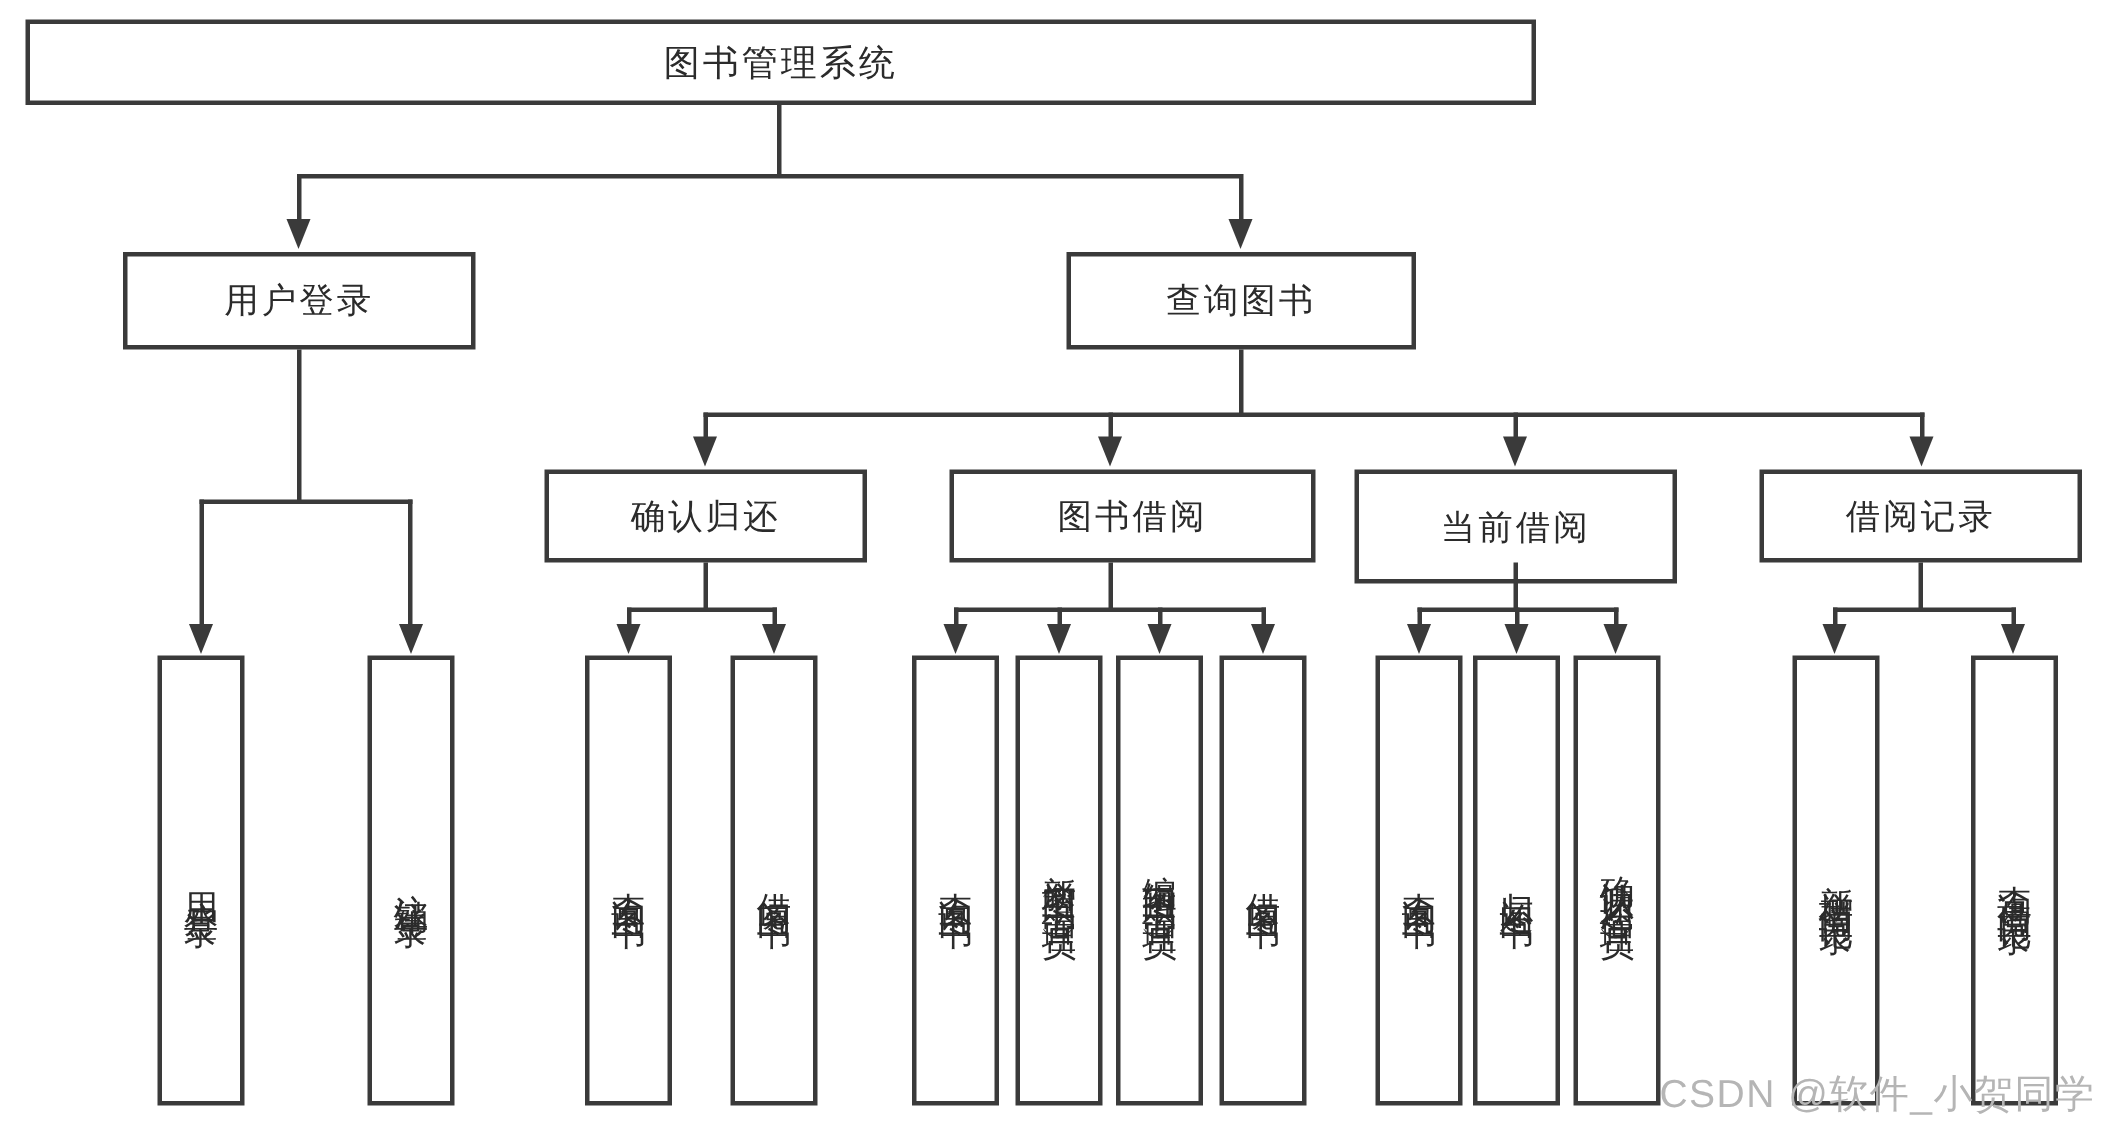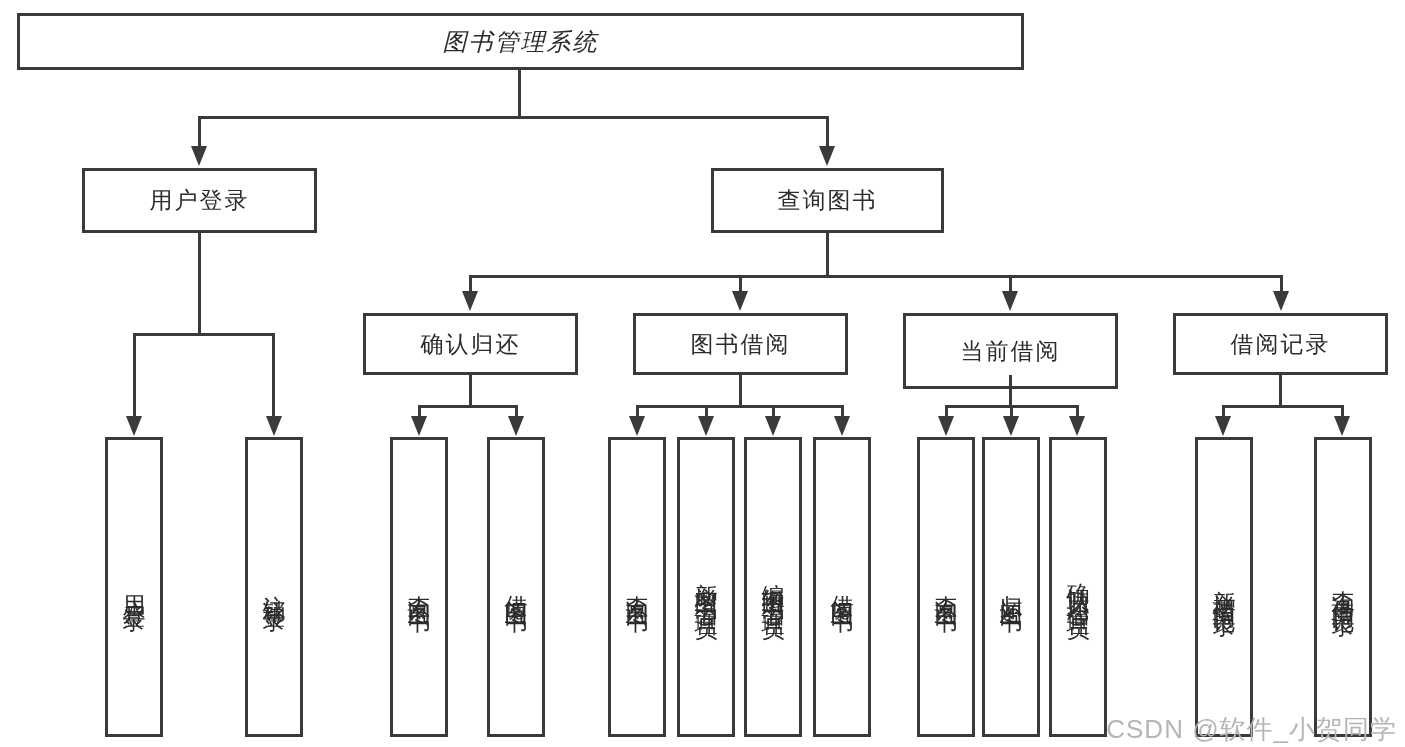--- a/index.html
+++ b/index.html
@@ -49,21 +49,21 @@
     letter-spacing:1px;
     color:var(--watermark);
     white-space:nowrap;
   }
 </style>
 </head>
 <body>
 
 <div id="stage">
 
-  <div class="node" style="left:17px;top:13px;width:1007px;height:57px;font-style:italic;">
+  <div class="node" style="left:17px;top:13px;width:1007px;height:57px;">
     <span class="root-label">图书管理系统</span>
   </div>
 
   <div class="vl" style="left:518px;top:70px;height:48px;"></div>
   <div class="hl" style="left:198px;top:116px;width:630px;"></div>
   <div class="vl" style="left:198px;top:116px;height:34px;"></div>
   <div class="ar" style="left:191px;top:146px;"></div>
   <div class="vl" style="left:826px;top:116px;height:34px;"></div>
   <div class="ar" style="left:819px;top:146px;"></div>
 
@@ -88,21 +88,21 @@
   <div class="vl" style="left:739px;top:275px;height:18px;"></div>
   <div class="ar" style="left:732px;top:291px;"></div>
   <div class="vl" style="left:1009px;top:275px;height:18px;"></div>
   <div class="ar" style="left:1002px;top:291px;"></div>
   <div class="vl" style="left:1280px;top:275px;height:18px;"></div>
   <div class="ar" style="left:1273px;top:291px;"></div>
 
   <div class="node" style="left:363px;top:313px;width:215px;height:62px;">
     <span class="hlabel">确认归还</span>
   </div>
-  <div class="node" style="left:633px;top:313px;width:215px;height:62px;">
+  <div class="node" style="left:633px;top:313px;width:244px;height:62px;">
     <span class="hlabel">图书借阅</span>
   </div>
   <div class="node" style="left:903px;top:313px;width:215px;height:76px;">
     <span class="hlabel">当前借阅</span>
   </div>
   <div class="node" style="left:1173px;top:313px;width:215px;height:62px;">
     <span class="hlabel">借阅记录</span>
   </div>
 
   <div class="vl" style="left:469px;top:375px;height:32px;"></div>

